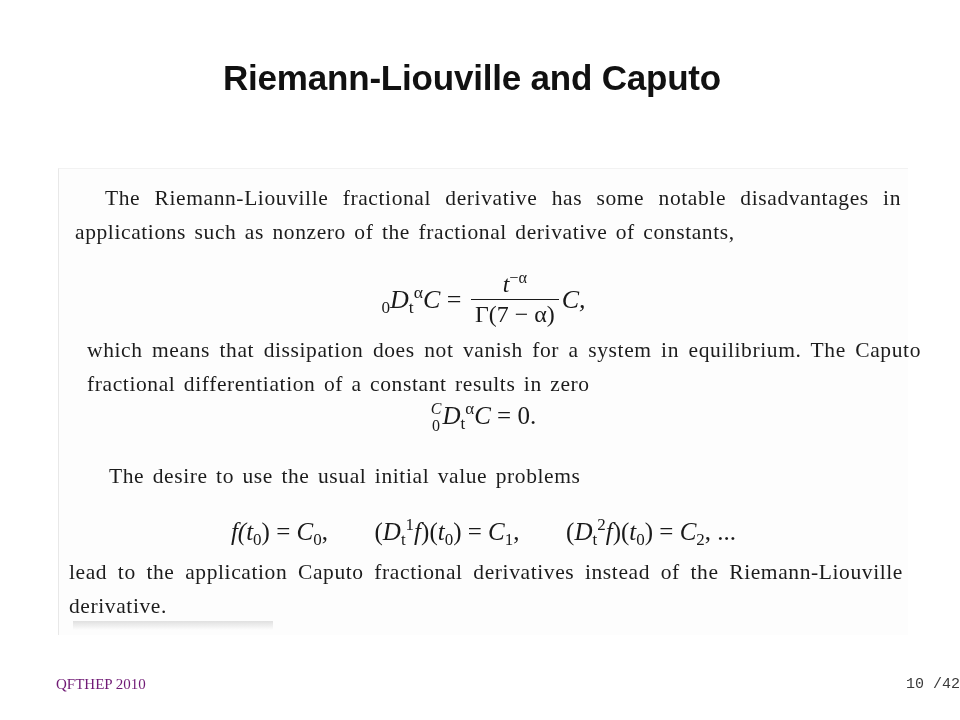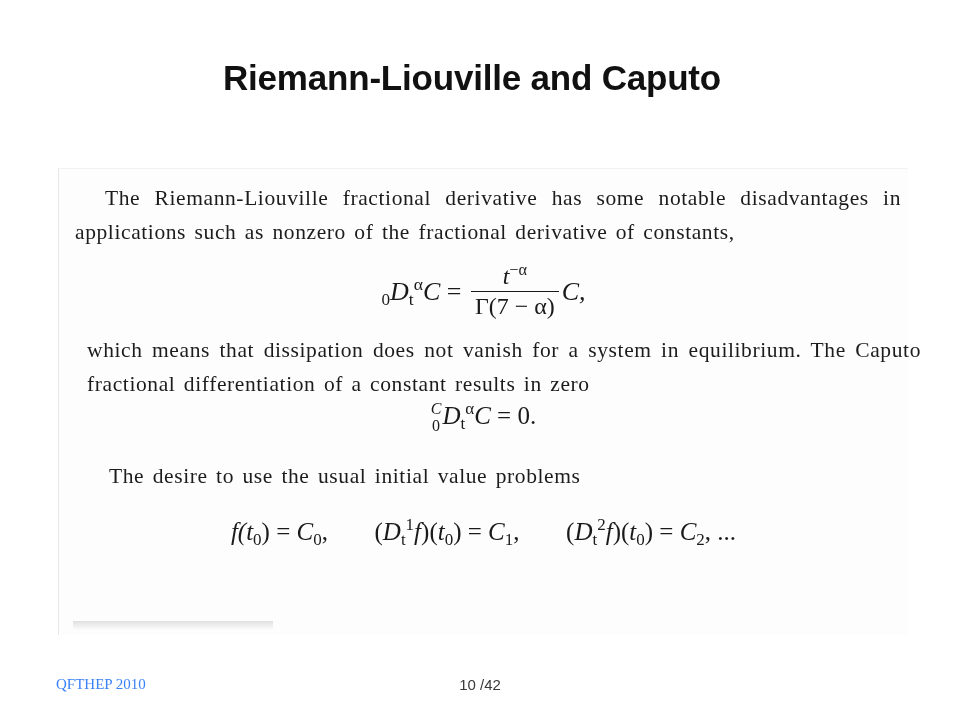--- a/index.html
+++ b/index.html
@@ -108,21 +108,21 @@
     vertical-align: 0.56em;
     font-style: normal;
   }
   .eqbig { font-size: 26px; }
   .eqmid { font-size: 25px; }
 
   .frac {
     display: inline-block;
     vertical-align: -0.55em;
     text-align: center;
-    margin: 4px 3px;
+    margin: 12px 3px;
   }
   .frac .num {
     display: block;
     padding: 0 4px 1px 4px;
     border-bottom: 1.3px solid #1a1a1a;
     font-size: 0.92em;
   }
   .frac .den {
     display: block;
     padding: 1px 4px 0 4px;
@@ -145,29 +145,29 @@
   .presup-stack .dn { display: block; font-style: normal; }
   .eqgap { display: inline-block; width: 34px; }
 
   
   .footer-left {
     position: absolute;
     left: 56px;
     top: 676px;
     font-family: "Liberation Serif", serif;
     font-size: 15px;
-    color: #3b82f6;
+    color: #701a75;
   }
   .footer-center {
     position: absolute;
     left: 0;
     top: 676px;
     width: 960px;
-    text-align: center;
-    font-family: Liberation Sans, sans-serif;
+    text-align: right;
+    font-family: Liberation Mono, monospace;
     font-size: 15px;
     color: #3a3a3a;
   }
 
   
   .scan-fade {
     position: absolute;
     left: 14px;
     top: 452px;
     width: 200px;
@@ -212,18 +212,19 @@
     <span class="eqgap"></span>
     <span class="mr">(</span><span class="mi">D</span><span class="sub mi">t</span><span class="sup">1</span><span class="mi">f</span><span class="mr">)(</span><span class="mi">t</span><span class="sub">0</span><span class="mr">)</span>
     <span class="mr">=</span>
     <span class="mi">C</span><span class="sub">1</span><span class="mr">,</span>
     <span class="eqgap"></span>
     <span class="mr">(</span><span class="mi">D</span><span class="sub mi">t</span><span class="sup">2</span><span class="mi">f</span><span class="mr">)(</span><span class="mi">t</span><span class="sub">0</span><span class="mr">)</span>
     <span class="mr">=</span>
     <span class="mi">C</span><span class="sub">2</span><span class="mr">, ...</span>
   </div>
 
+  <div class="para p4">lead to the application Caputo fractional derivatives instead of the Riemann-Liouville derivative.</div>
 
   <div class="scan-fade"></div>
 </div>
 
 <div class="footer-left">QFTHEP 2010</div>
 <div class="footer-center">10 /42</div>
 
 </body></html>

